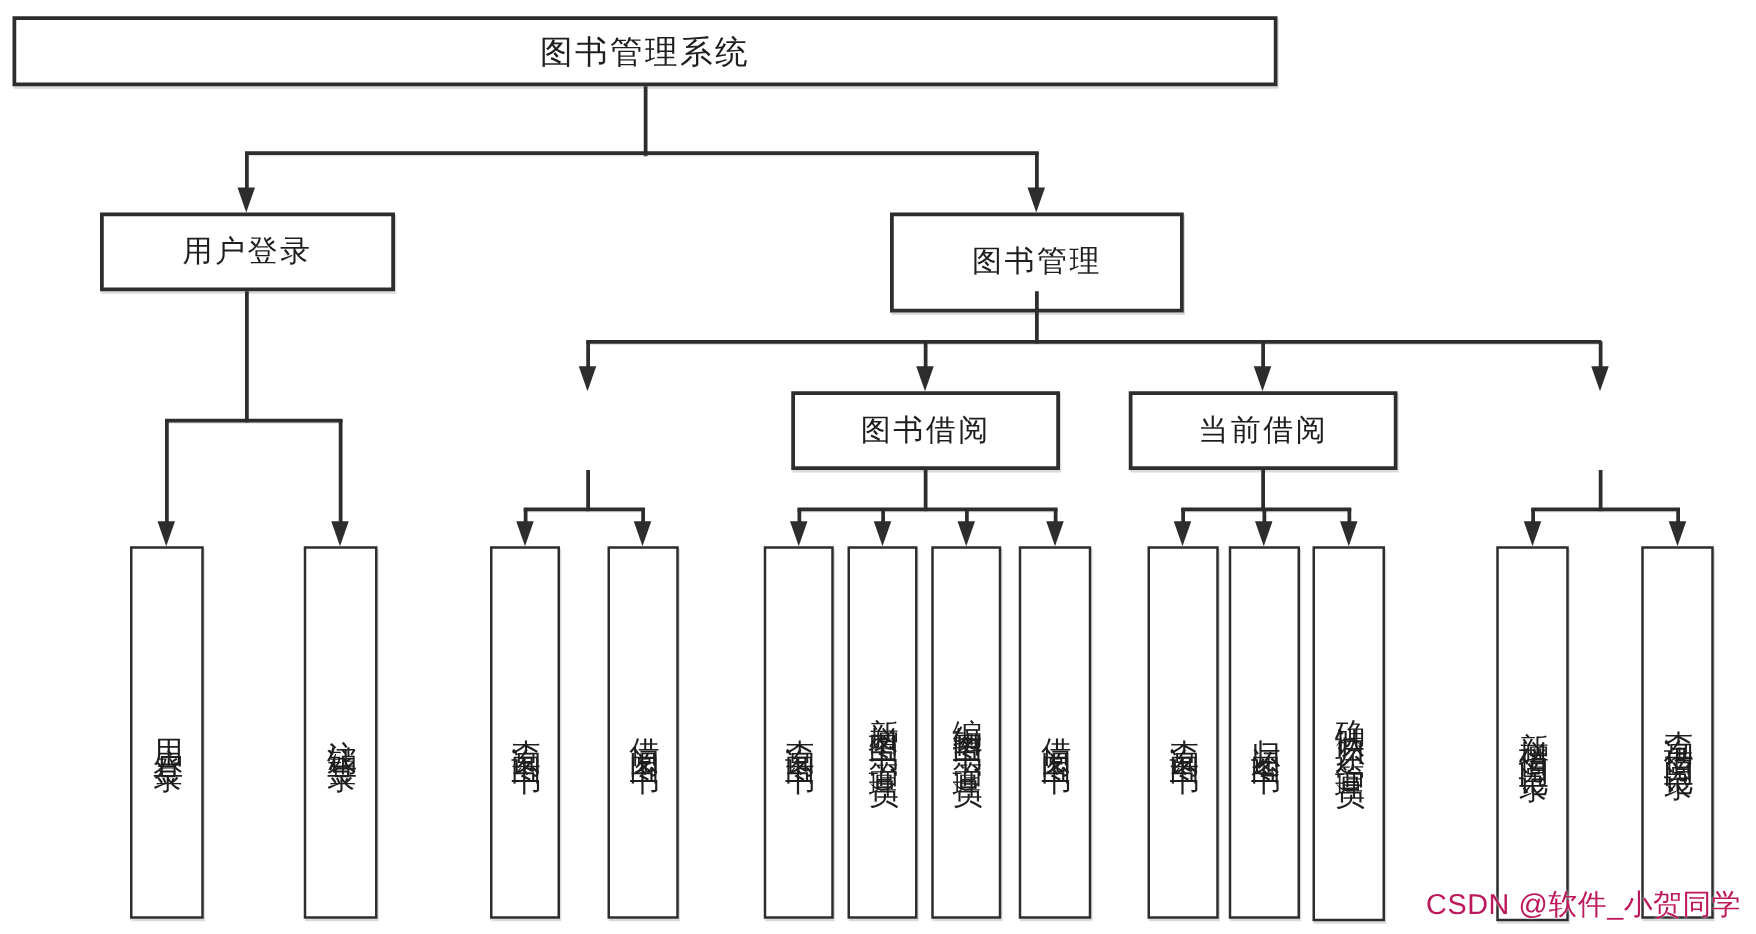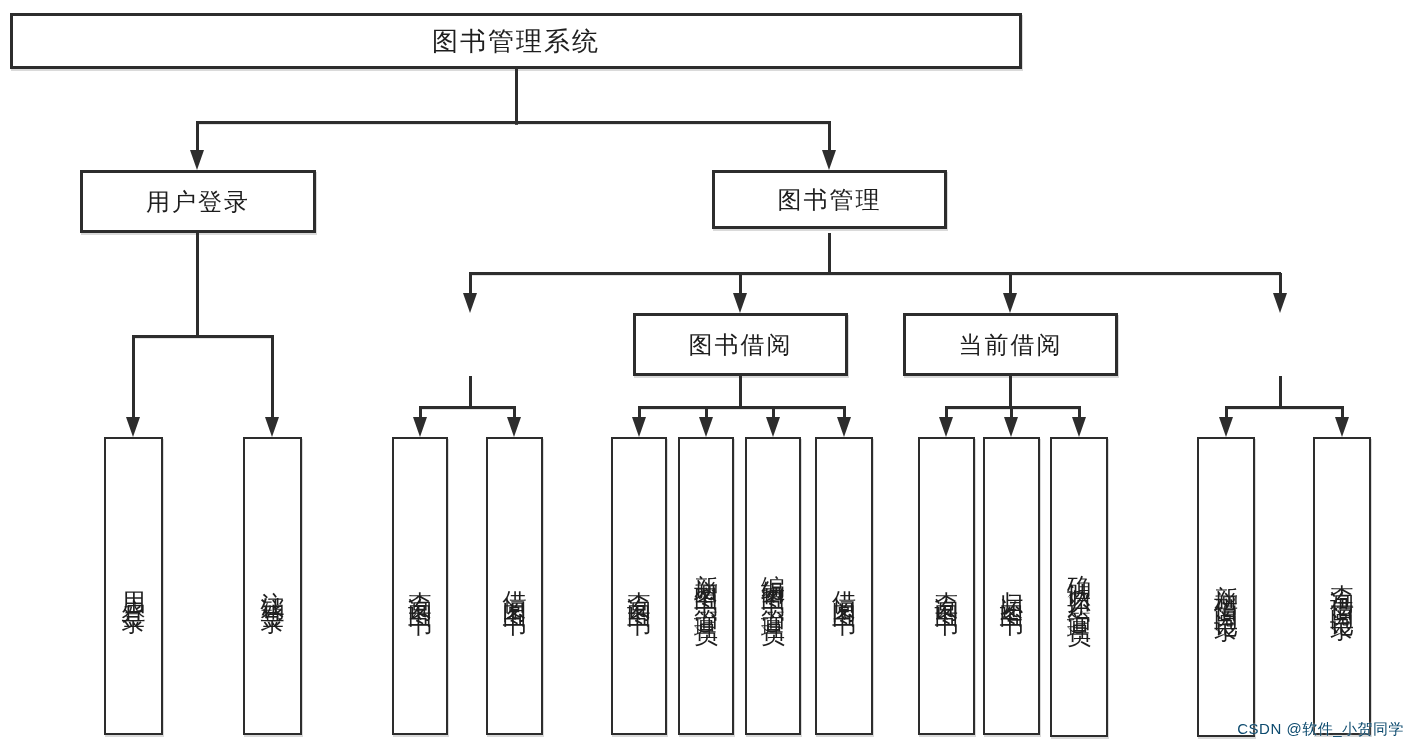--- a/index.html
+++ b/index.html
@@ -42,43 +42,43 @@
   .hl { position: absolute; height: 3px; background: #2d2d2d; box-shadow: 0 1px 0 rgba(160,160,160,0.3); }
   .ah {
     position: absolute;
     width: 0; height: 0;
     border-left: 7px solid transparent;
     border-right: 7px solid transparent;
     border-top: 20px solid #2d2d2d;
   }
   .watermark {
     position: absolute;
-    right: 1px;
+    right: 12px;
     bottom: 8px;
-    font-size: 15px;
-    color: #0c4a6e;
+    font-size: 23px;
+    color: #be185d;
     letter-spacing: 0.5px;
     white-space: nowrap;
     text-shadow: 0 0 2px #ffffff;
     z-index: 5;
   }
 </style>
 </head>
 <body>
 
 <div class="stage" id="stage">
 
   <div class="box" style="left:10px; top:13px; width:1012px; height:56px;">
     <span class="h-label root-label">图书管理系统</span>
   </div>
 
   <div class="box" style="left:80px; top:170px; width:236px; height:63px;">
     <span class="h-label">用户登录</span>
   </div>
-  <div class="box" style="left:712px; top:170px; width:235px; height:59px;">
+  <div class="box" style="left:712px; top:170px; width:235px; height:80px;">
     <span class="h-label">图书管理</span>
   </div>
 
   <div class="box" style="left:903px; top:313px; width:215px; height:63px;">
     <span class="h-label">当前借阅</span>
   </div>
   <div class="box" style="left:633px; top:313px; width:215px; height:63px;">
     <span class="h-label">图书借阅</span>
   </div>
 

